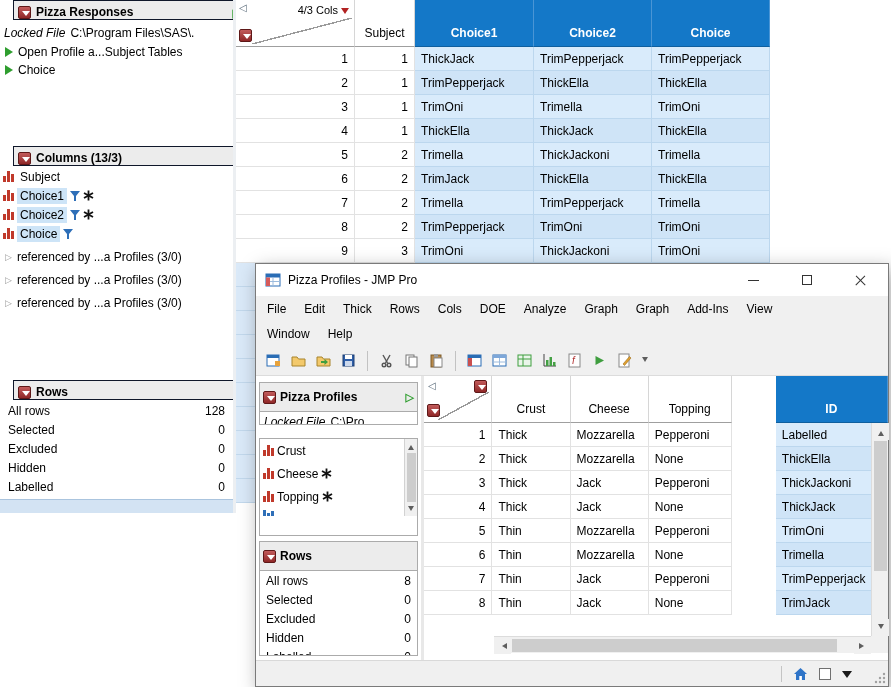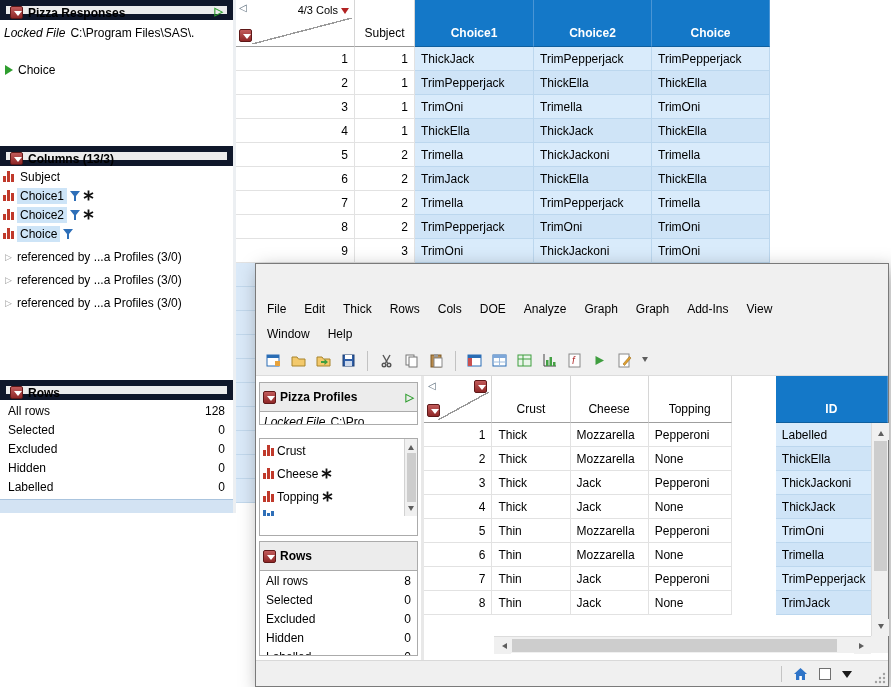--- a/index.html
+++ b/index.html
@@ -15,21 +15,21 @@
   .disc { color:#9a9a9a; font-size:9px; line-height:1; }
   .collapse { color:#5a6b7a; font-size:10px; line-height:1; }
   .redcaret { display:inline-block; width:0; height:0; border-left:4px solid transparent; border-right:4px solid transparent; border-top:6px solid #b22222; margin-left:3px; vertical-align:middle; }
   .tri-up { display:block; width:0; height:0; border:3.5px solid transparent; border-bottom:5px solid #5e5e5e; }
   .tri-down { display:block; width:0; height:0; border:3.5px solid transparent; border-top:5px solid #5e5e5e; }
   .tri-left { display:block; width:0; height:0; border:3.5px solid transparent; border-right:5px solid #5e5e5e; }
   .tri-right { display:block; width:0; height:0; border:3.5px solid transparent; border-left:5px solid #5e5e5e; }
 
   
   #bg-sidebar { position:absolute; left:0; top:0; width:233px; height:513px; background:#fff; }
-  .phead { position:absolute; left:0; width:233px; height:20px; background:#ececec; border:6px solid #0f172a; display:flex; align-items:flex-start; gap:5px; padding:0 4px; font-weight:bold; }
+  .phead { position:absolute; left:13px; width:233px; height:20px; background:#ececec; border:1px solid #0f172a; display:flex; align-items:flex-end; gap:5px; padding:0 4px; font-weight:bold; }
   .phead .tail { margin-left:auto; }
   .lockedline { position:absolute; left:4px; height:17px; display:flex; align-items:center; gap:5px; white-space:nowrap; }
   .lockedline .it { font-style:italic; }
   .linkrow { position:absolute; left:5px; height:17px; display:flex; align-items:center; gap:5px; white-space:nowrap; }
   .colitem { position:absolute; left:3px; height:19px; display:flex; align-items:center; gap:3px; white-space:nowrap; }
   .colitem .lbl { padding:1px 3px; }
   .colitem .lbl.selbg { background:#cde4f7; }
   .refrow { position:absolute; left:5px; height:22px; display:flex; align-items:center; gap:5px; white-space:nowrap; }
   .statrow { position:absolute; left:0; width:233px; height:19px; display:flex; align-items:center; padding:0 8px; }
   .statrow .v { margin-left:auto; }
@@ -123,20 +123,24 @@
       <span class="rtb"></span>
       <span>Pizza Responses</span>
       <span class="garr-h tail">▷</span>
     </div>
 
     <div class="lockedline" style="top:24px;">
       <span class="it">Locked File</span>
       <span>C:\Program Files\SAS\.</span>
     </div>
 
+    <div class="linkrow" style="top:43px;">
+      <span class="garr"></span>
+      <span>Open Profile a...Subject Tables</span>
+    </div>
     <div class="linkrow" style="top:61px;">
       <span class="garr"></span>
       <span>Choice</span>
     </div>
 
     <div class="phead" style="top:146px;">
       <span class="rtb"></span>
       <span>Columns (13/3)</span>
     </div>
 
@@ -314,20 +318,42 @@
         <div class="bgc w2 sel">TrimOni</div>
         <div class="bgc w3 sel">ThickJackoni</div>
         <div class="bgc w4 sel">TrimOni</div>
       </div>
     </div>
   </div>
   <div id="left-strip"></div>
 
   <div id="fwin">
 
+    <div id="f-title">
+      <svg width="16" height="16">
+          <rect x="1" y="2" width="14" height="12" fill="#fff" stroke="#2a6db5"></rect>
+          <rect x="1" y="2" width="14" height="3.5" fill="#2a6db5"></rect>
+          <rect x="1" y="5.5" width="4" height="8.5" fill="#d65a5a"></rect>
+          <line x1="8" y1="5.5" x2="8" y2="14" stroke="#9cbbdd"></line>
+          <line x1="5" y1="9.5" x2="15" y2="9.5" stroke="#9cbbdd"></line>
+        </svg>
+      <span>Pizza Profiles - JMP Pro</span>
+      <span id="f-controls">
+        <span class="wbtn">
+            <span class="min-glyph"></span>
+          </span>
+        <span class="wbtn">
+            <span class="max-glyph"></span>
+          </span>
+        <span class="wbtn">
+            <span class="x1"></span>
+            <span class="x2"></span>
+          </span>
+      </span>
+    </div>
 
     <div id="f-menubar">
       <div class="mrow">
         <span class="mitem">File</span>
         <span class="mitem">Edit</span>
         <span class="mitem">Thick</span>
         <span class="mitem">Rows</span>
         <span class="mitem">Cols</span>
         <span class="mitem">DOE</span>
         <span class="mitem">Analyze</span>

